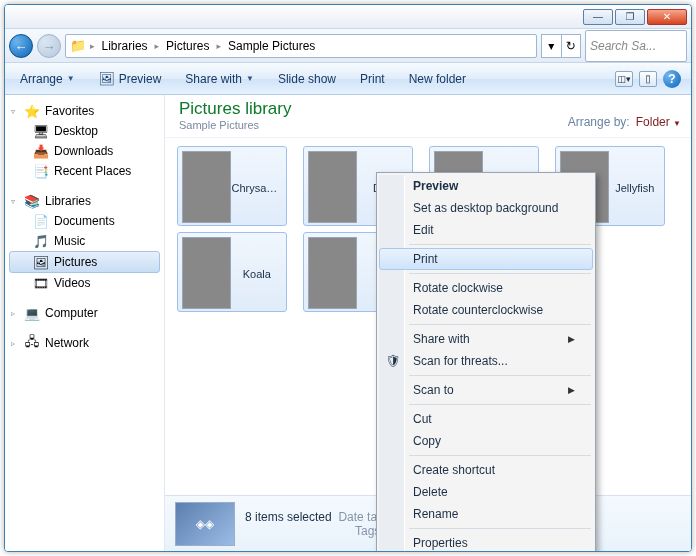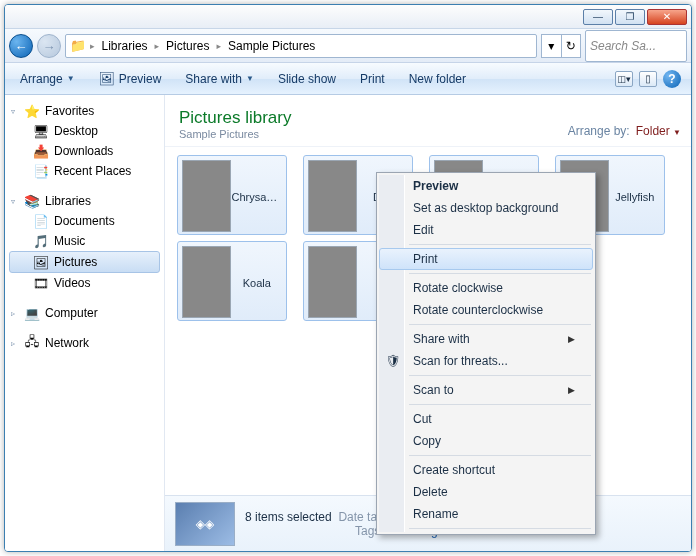--- a/index.html
+++ b/index.html
@@ -30,21 +30,21 @@
   .body { flex:1; display:flex; min-height:0;}
   .sidebar { width:160px; border-right:1px solid #e1e8f2; background:#fff; padding:6px 4px; overflow:auto;}
   .side-group { margin-bottom:10px;}
   .side-group-head { display:flex; align-items:center; gap:5px; padding:2px 2px; font-weight:400;}
   .side-item { display:flex; align-items:center; gap:5px; padding:2px 2px 2px 24px;}
   .side-item.selected { background:linear-gradient(#e6f0fb,#c8ddf4); border:1px solid #a7c4e6; border-radius:3px; padding-left:23px;}
   .tri { font-size:8px; color:#7a92ad; width:8px;}
   .ico { width:16px; height:16px; display:inline-flex; align-items:center; justify-content:center; font-size:13px;}
   
   .content { flex:1; display:flex; flex-direction:column; background:#fff; min-width:0;}
-  .lib-head { padding:4px 10px 6px 14px; display:flex; justify-content:space-between; border-bottom:1px solid #eef2f8;margin-top:9px;}
+  .lib-head { padding:4px 10px 6px 14px; display:flex; justify-content:space-between; border-bottom:1px solid #eef2f8;}
   .lib-head h2 { margin:0; font-size:17px; font-weight:400; color:#0b7a29;}
   .lib-head .sub { color:#7a8aa0; font-size:11px;}
   .arrange { color:#6a84a2; font-size:11px; display:flex; gap:6px; align-items:flex-end; padding-bottom:2px;}
   .arrange .val{ color:#7f1d1d;}
   .thumbs { flex:1; padding:8px 8px 0 12px; overflow:auto;}
   .row { display:flex; gap:16px; margin-bottom:6px;}
   .thumb { width:110px; display:flex; flex-direction:row; align-items:center; border:1px solid #9dc1eb; border-radius:3px; background:linear-gradient(#f0f6fd,#e0ecfa); padding:4px 4px 2px;}
   .thumb .img { width:96px; height:72px; background:#888; border:1px solid #9aa6b3;}
   .thumb .caption { padding-top:2px; color:#1b2f45; font-size:11px; text-align:center; white-space:nowrap; overflow:hidden; text-overflow:ellipsis; width:100%;}
   
@@ -305,16 +305,19 @@
         <div class="ctx-item">
           <span>Create shortcut</span>
         </div>
         <div class="ctx-item">
           <span>Delete</span>
         </div>
         <div class="ctx-item">
           <span>Rename</span>
         </div>
         <div class="ctx-sep"></div>
+        <div class="ctx-item">
+          <span>Properties</span>
+        </div>
       </div>
   </div>
 
 </div>
 
 </body></html>

